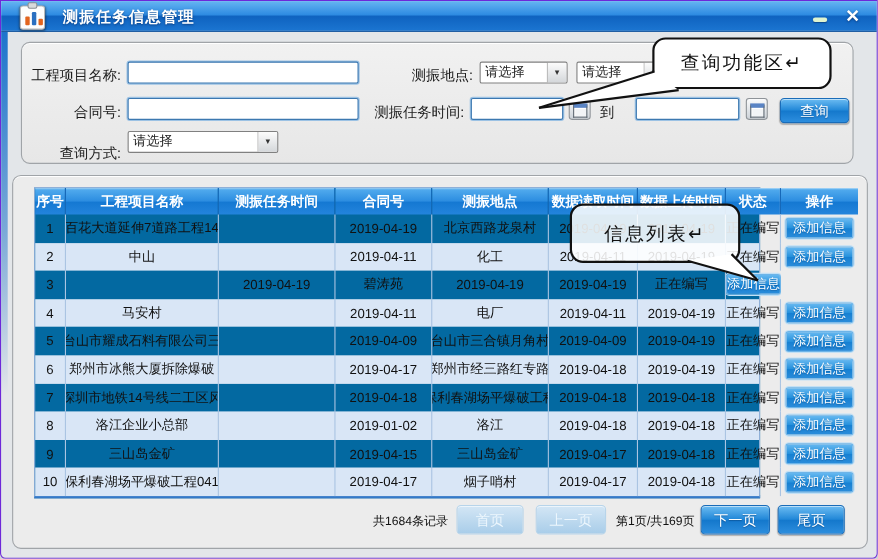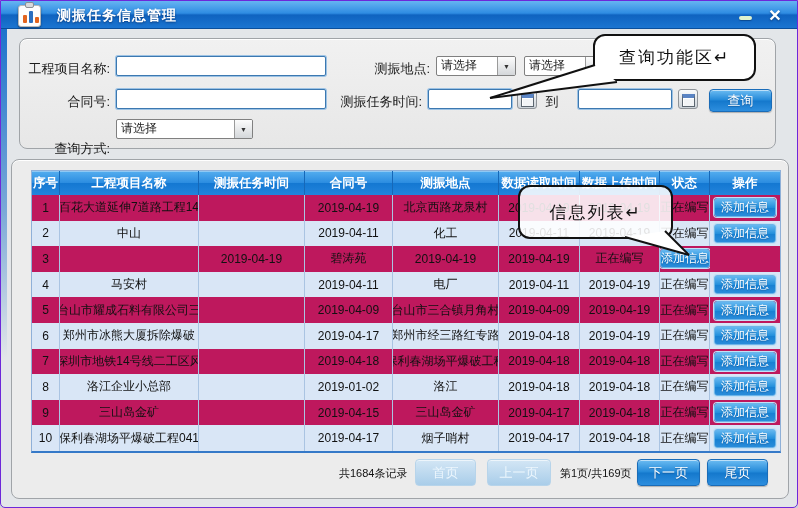--- a/index.html
+++ b/index.html
@@ -57,21 +57,21 @@
   #search-btn{position:absolute;left:689px;top:50px;width:63px;height:23px}
 
   
   .callout{position:absolute;border:2px solid #111;border-radius:12px;display:flex;
     align-items:center;justify-content:center;font-size:17px;color:#111;z-index:42;letter-spacing:2px}
   #callout-query{left:592px;top:33px;width:163px;height:47px;background:#fff}
   #callout-list{left:517px;top:184px;width:155px;height:54px;background:rgba(255,255,255,.87)}
   #tails{position:absolute;left:0;top:0;width:798px;height:508px;z-index:43;pointer-events:none}
 
   
-  #grid{position:absolute;left:19px;top:10px;width:750px;height:283px;background:#be185d;
+  #grid{position:absolute;left:19px;top:10px;width:660px;height:283px;background:#0369a1;
     border:1px solid #8fb0d8;border-bottom:3px solid #3579c8}
   .thead,.tr{display:grid;grid-template-columns:28px 139px 106px 88px 106px 81px 80px 50px 70px}
   .thead{height:24px}
   .th{background:linear-gradient(#55aeef 0%,#2b8ce0 50%,#1478d2 52%,#2384dc 100%);
     color:#fff;font-size:12.5px;font-weight:bold;display:flex;align-items:center;justify-content:center;
     border-right:1px solid #1668b8;box-shadow:inset 0 1px 0 rgba(255,255,255,.35);white-space:nowrap;overflow:hidden}
   .th:last-child{border-right:none}
   .tr{height:25.6px}
   .tr.even{background:#d9e6f6}
   .td{font-size:12px;color:#111;display:flex;align-items:center;justify-content:center;
@@ -106,21 +106,21 @@
     </button>
     <button class="btn-close">✕</button>
   </div>
   <div class="edge-accent"></div>
 
   <div class="panel" id="query-panel">
     <div class="lbl" style="left:0;width:90px;top:21px">工程项目名称:</div>
     <input class="tbox" style="left: 96px; top: 17px; width: 210px;" value="">
     <div class="lbl" style="left:0;width:90px;top:54px">合同号:</div>
     <input class="tbox" style="left: 96px; top: 50px; width: 210px;" value="">
-    <div class="lbl" style="left:0;width:90px;top:101px">查询方式:</div>
+    <div class="lbl" style="left:0;width:90px;top:92px">查询方式:</div>
     <div class="combo" style="left:96px;top:80px;width:137px">
       <span class="combo-text">请选择</span>
       <span class="combo-arrow">▼</span>
     </div>
 
     <div class="lbl" style="left:320px;width:90px;top:21px">测振地点:</div>
     <div class="combo" style="left:416px;top:17px;width:80px">
       <span class="combo-text">请选择</span>
       <span class="combo-arrow">▼</span>
     </div>

